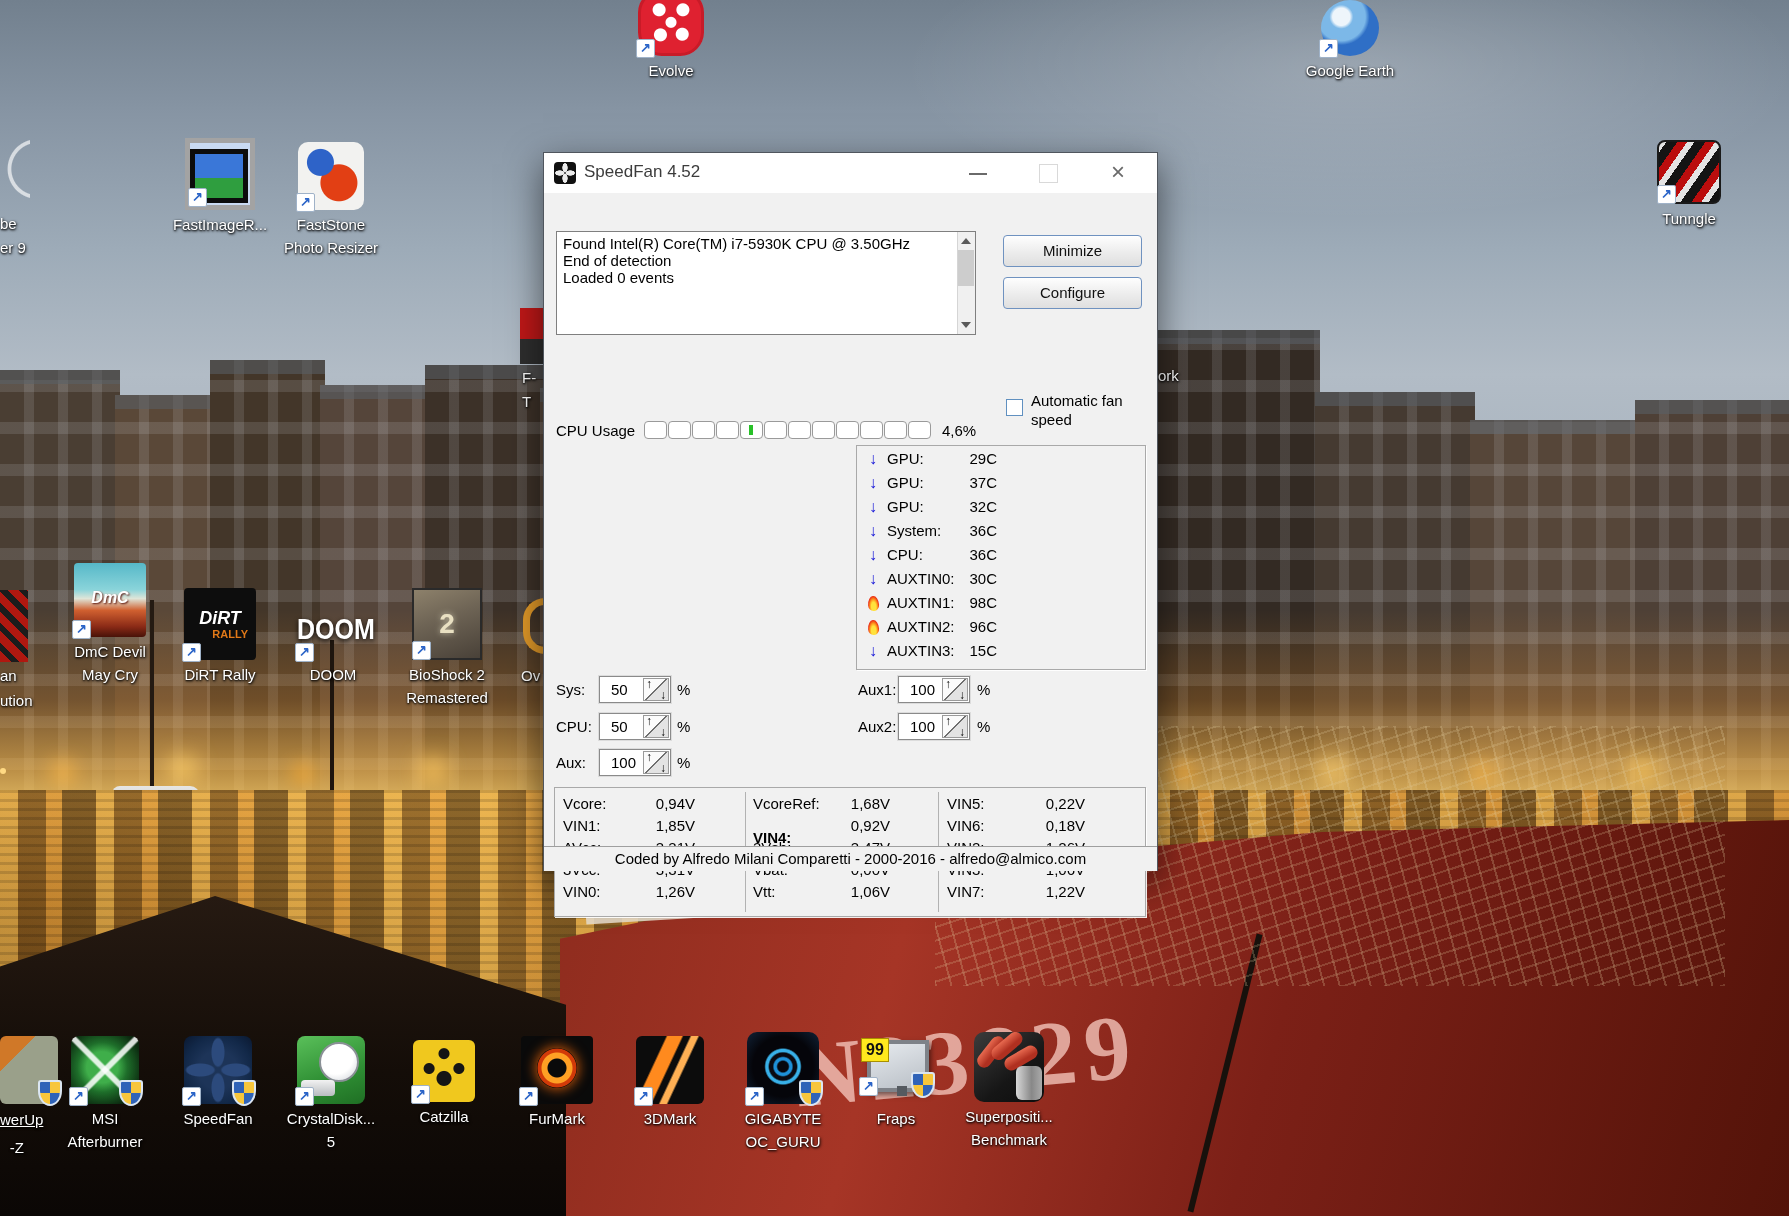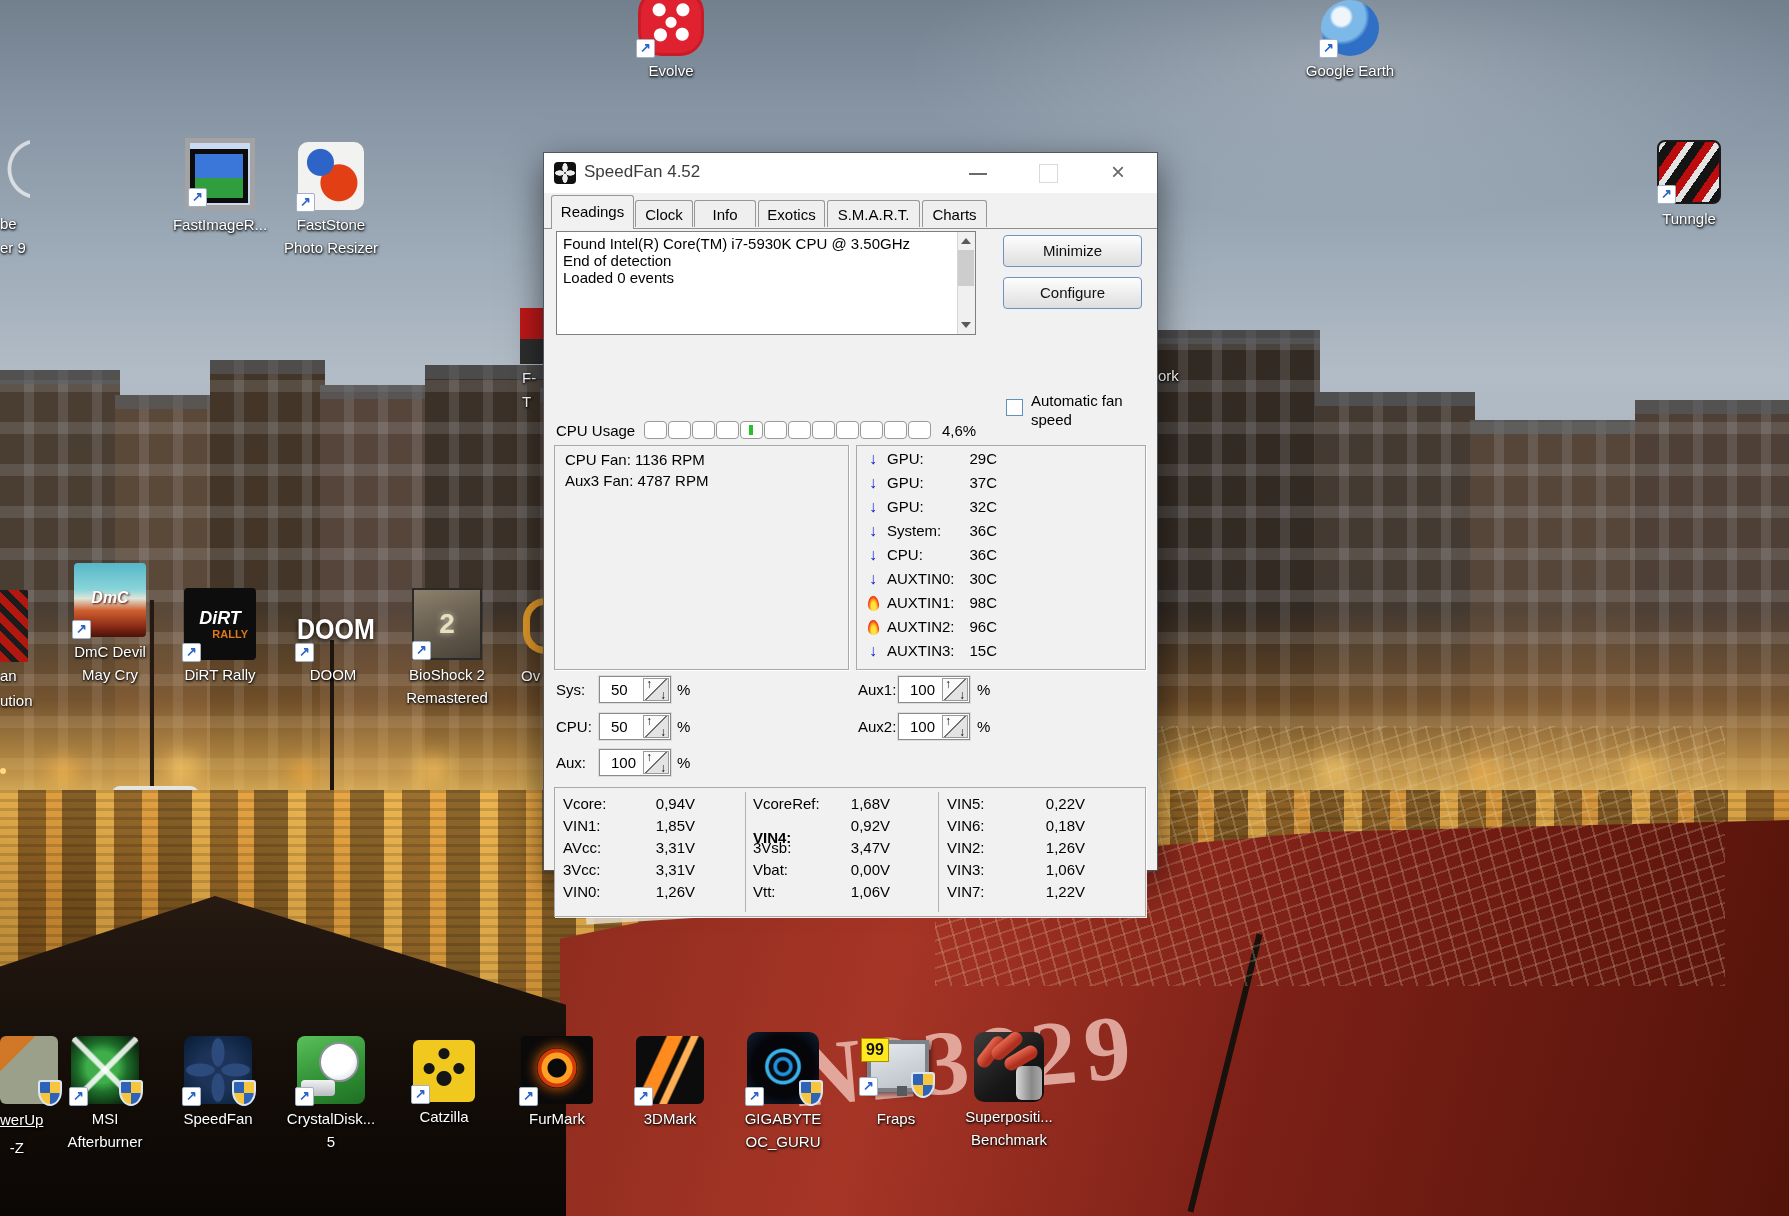--- a/index.html
+++ b/index.html
@@ -453,29 +453,20 @@
       <div id="wtitle">SpeedFan 4.52</div>
       <div class="tctl" id="tc-min">
           <div class="bar"></div>
         </div>
       <div class="tctl" id="tc-max">
           <div class="box"></div>
         </div>
       <div class="tctl" id="tc-close">×</div>
     </div>
 
-    <div id="tabstrip">
-      <div id="tabline"></div>
-      <div class="tab active" style="left:7px;width:83px;">Readings</div>
-      <div class="tab" style="left:91px;width:58px;">Clock</div>
-      <div class="tab" style="left:150px;width:62px;">Info</div>
-      <div class="tab" style="left:214px;width:67px;">Exotics</div>
-      <div class="tab" style="left:283px;width:93px;">S.M.A.R.T.</div>
-      <div class="tab" style="left:378px;width:65px;">Charts</div>
-    </div>
 
     <div id="content">
       <div id="logbox">
         <div class="logline" style="top:3px;">Found Intel(R) Core(TM) i7-5930K CPU @ 3.50GHz</div>
         <div class="logline" style="top:20px;">End of detection</div>
         <div class="logline" style="top:37px;">Loaded 0 events</div>
         <div id="sbar">
           <div class="sbtn" style="top:1px;">
               <div class="tri-up"></div>
             </div>
@@ -503,24 +494,20 @@
           <span class="ub" style="left:120px;"></span>
           <span class="ub" style="left:144px;"></span>
           <span class="ub" style="left:168px;"></span>
           <span class="ub" style="left:192px;"></span>
           <span class="ub" style="left:216px;"></span>
           <span class="ub" style="left:240px;"></span>
           <span class="ub" style="left:264px;"></span>
       </div>
       <div id="uval">4,6%</div>
 
-      <div class="gbox" id="fanbox">
-        <div class="fanline" style="top:5px;">CPU Fan: 1136 RPM</div>
-        <div class="fanline" style="top:26px;">Aux3 Fan: 4787 RPM</div>
-      </div>
 
       <div class="gbox" id="tempbox">
         <div class="trow" style="top:3px;">
             <span class="ticon"><span class="darr">↓</span></span>
             <span class="tlabel">GPU:</span>
             <span class="tval">29C</span>
           </div>
         <div class="trow" style="top:27px;">
             <span class="ticon"><span class="darr">↓</span></span>
             <span class="tlabel">GPU:</span>
@@ -645,15 +632,16 @@
           <div class="vval" style="left:460px;top:29px;">0,18V</div>
         <div class="vlab" style="left:392px;top:51px;">VIN2:</div>
           <div class="vval" style="left:460px;top:51px;">1,26V</div>
         <div class="vlab" style="left:392px;top:73px;">VIN3:</div>
           <div class="vval" style="left:460px;top:73px;">1,06V</div>
         <div class="vlab" style="left:392px;top:95px;">VIN7:</div>
           <div class="vval" style="left:460px;top:95px;">1,22V</div>
       </div>
     </div>
 
+    <div id="footer">Coded by Alfredo Milani Comparetti - 2000-2016 - alfredo@almico.com</div>
   </div>
 
 </div>
 
 </body></html>

